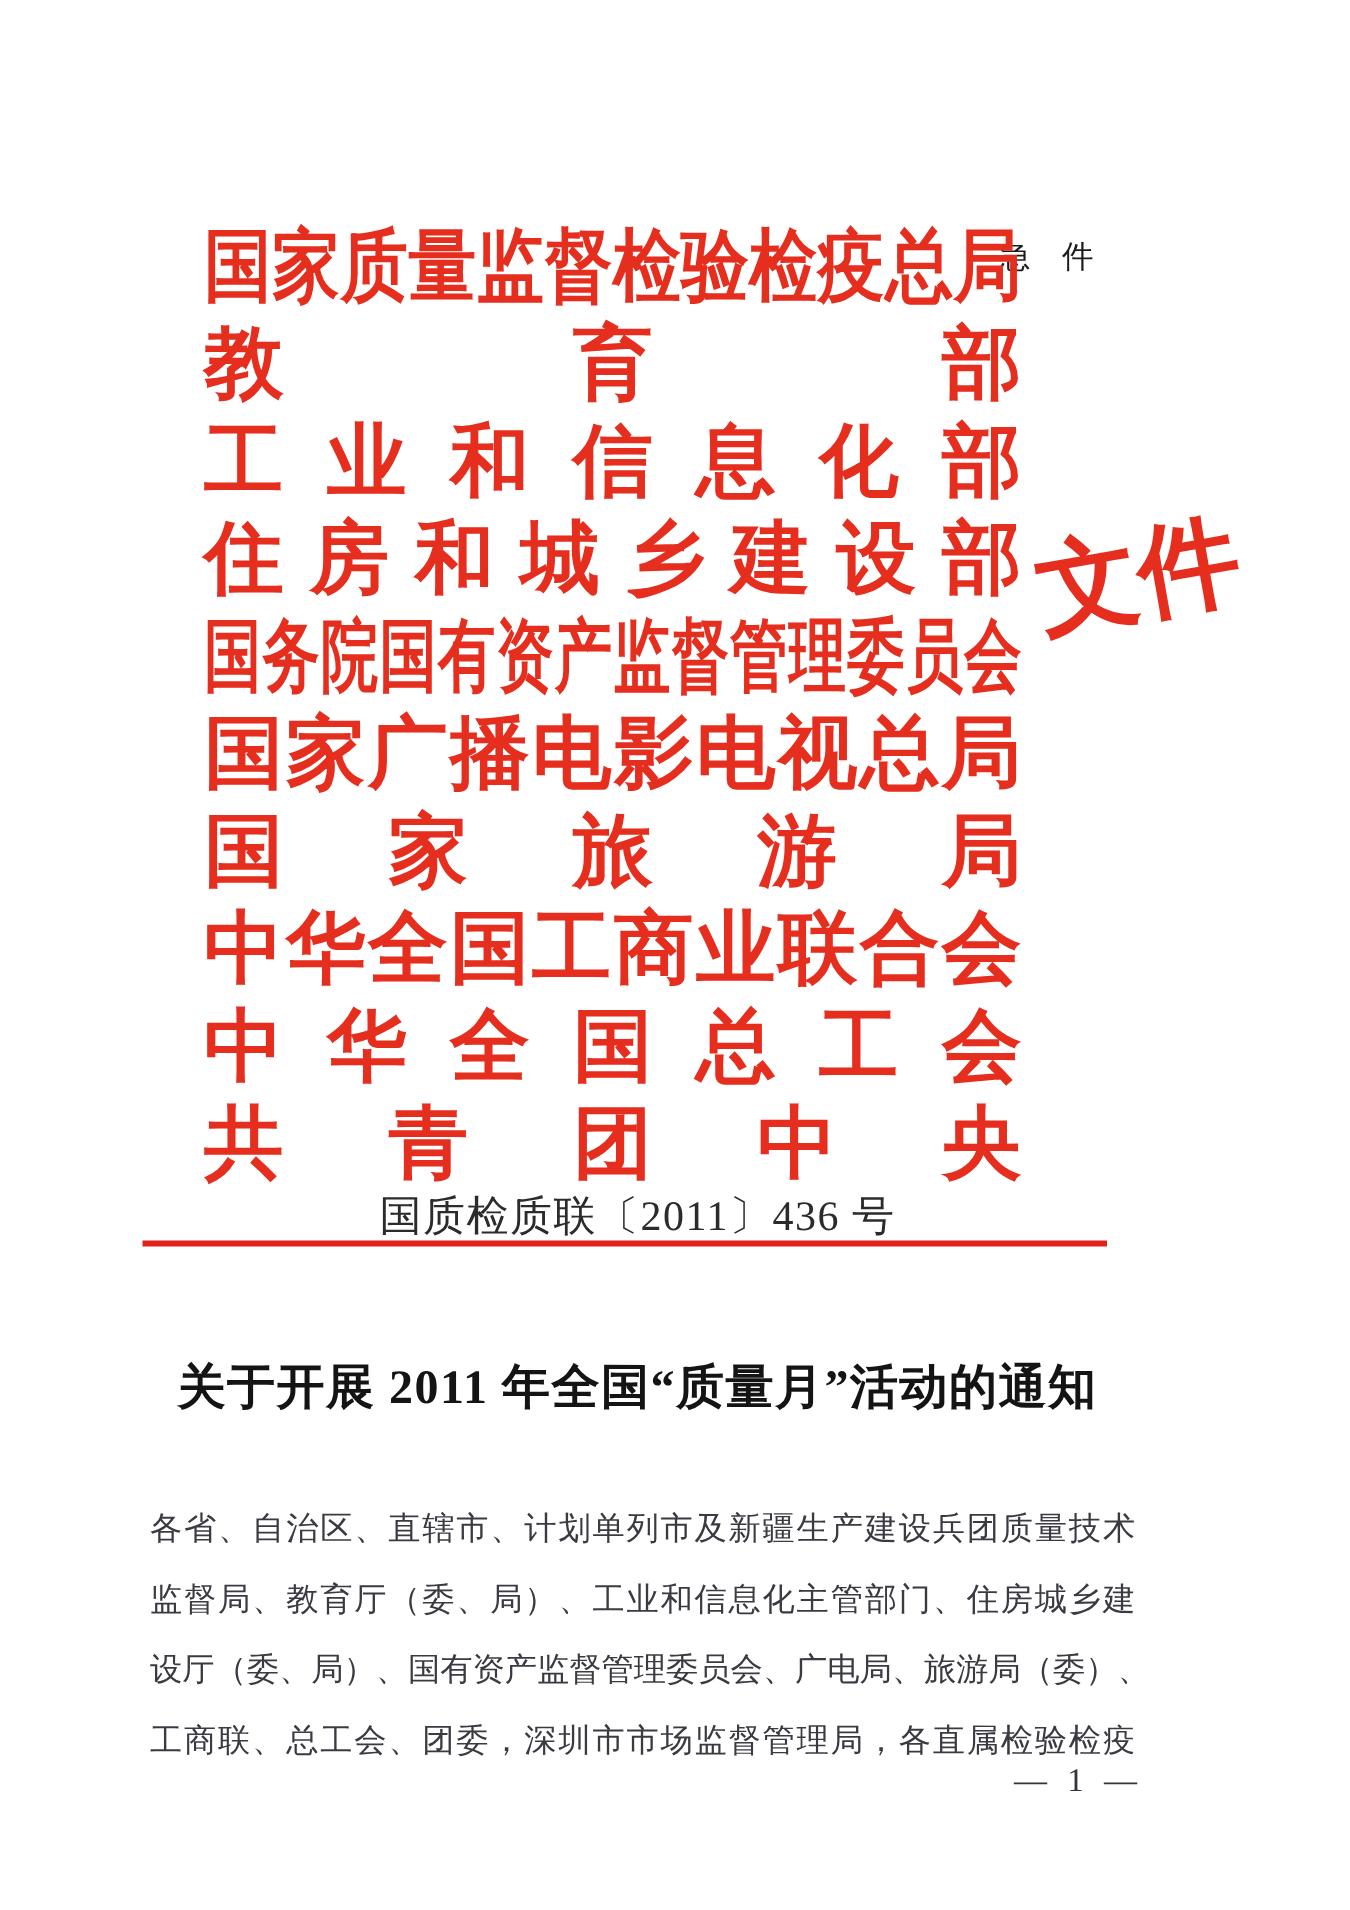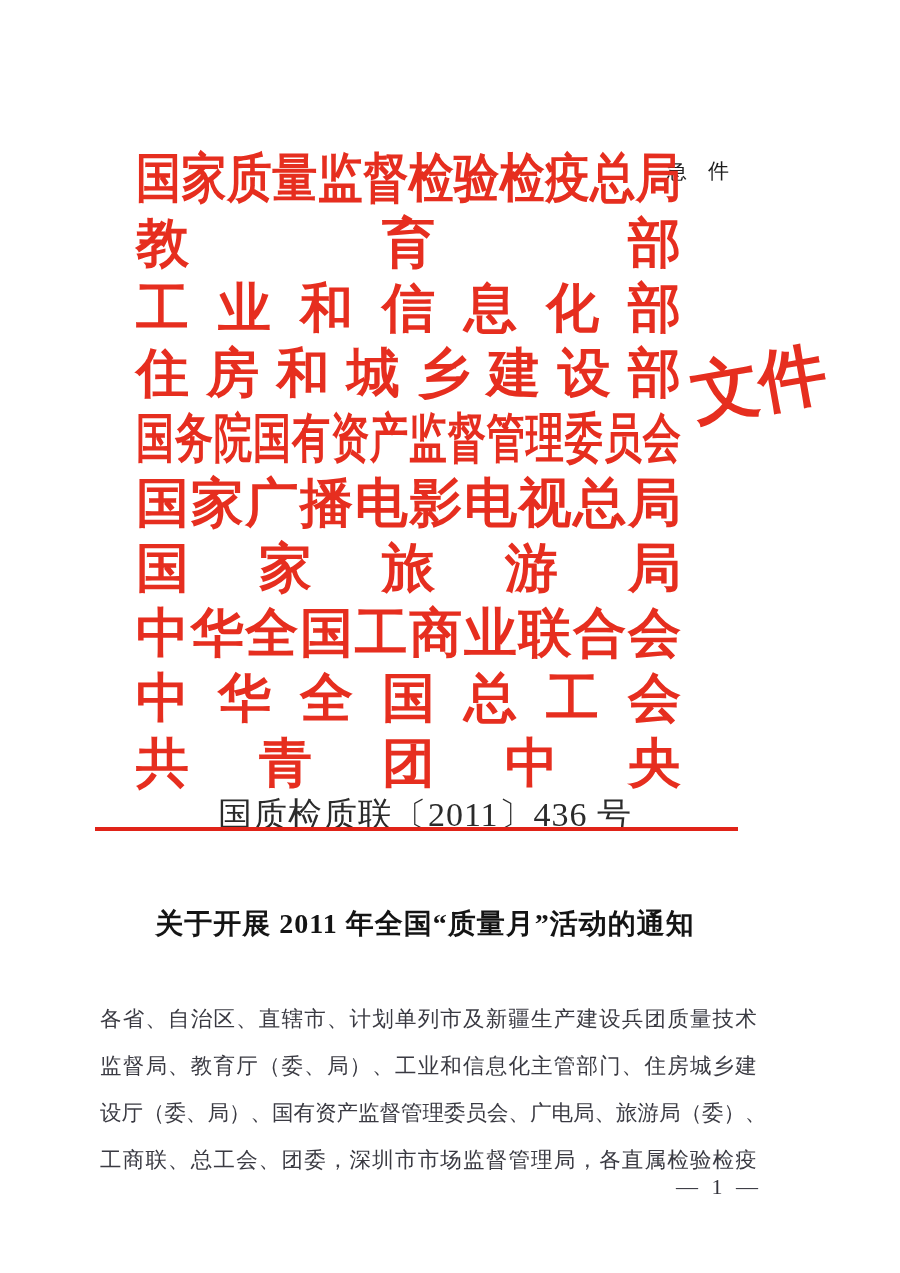--- a/index.html
+++ b/index.html
@@ -31,32 +31,32 @@
   
   .wenjian{
     position:absolute;left:686px;top:362px;
     font-size:68px;font-weight:bold;color:#e62e1f;
     transform:rotate(-10deg);transform-origin:0 0;
     white-space:nowrap;line-height:1;
   }
   
   .doc-number{
     position:absolute;left:95px;top:792px;width:660px;
-    text-align:center;font-size:34px;color:#2b2b2b;
+    text-align:center;font-size:28px;color:#2b2b2b;
     letter-spacing:1px;
   }
   
   .red-rule{
     position:absolute;left:95px;top:827px;width:643px;height:4px;
     background:#e02318;
   }
   
   .title{
     position:absolute;left:95px;top:903px;width:660px;
-    text-align:center;font-size:28px;font-weight:bold;color:#141414;
+    text-align:center;font-size:32px;font-weight:bold;color:#141414;
     letter-spacing:1px;line-height:42px;
   }
   
   .body-block{position:absolute;left:100px;top:996px;width:657px;}
   .body-line{
     width:657px;height:47px;
     display:flex;justify-content:space-between;align-items:center;
     font-size:21.5px;color:#3a3a42;line-height:1;
   }
   

